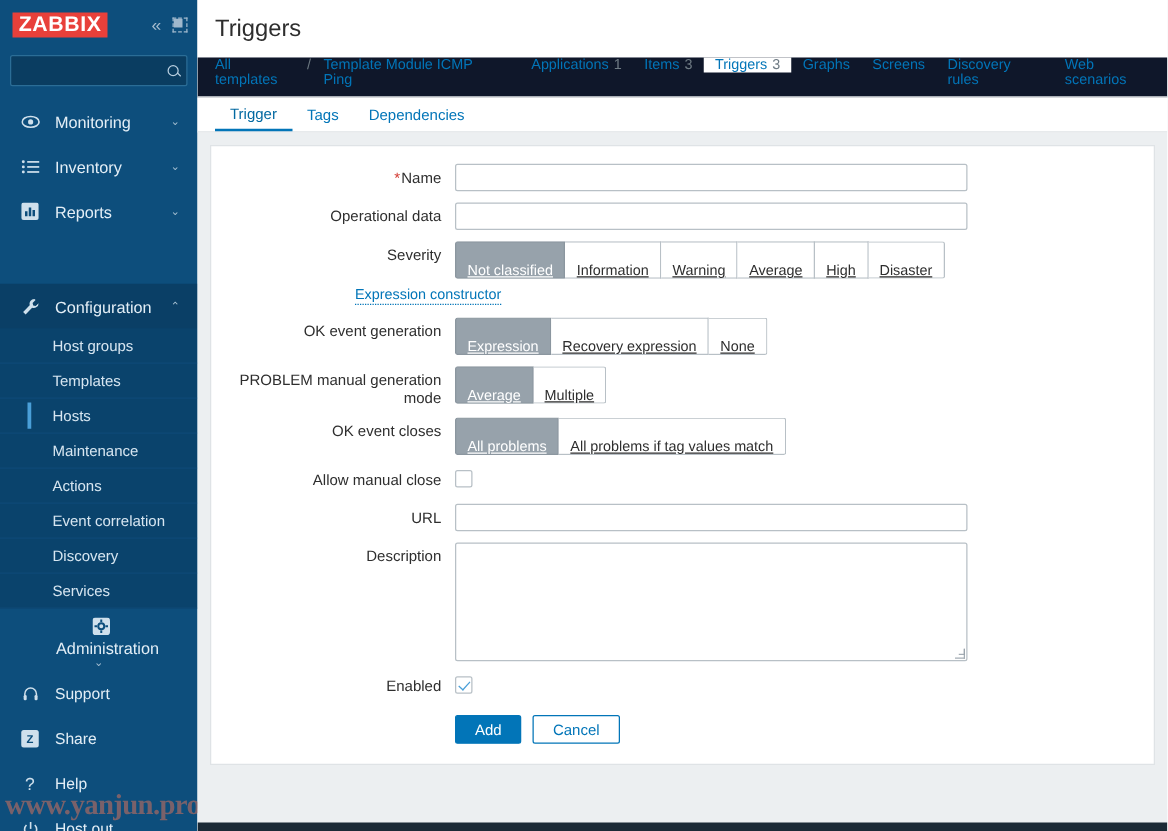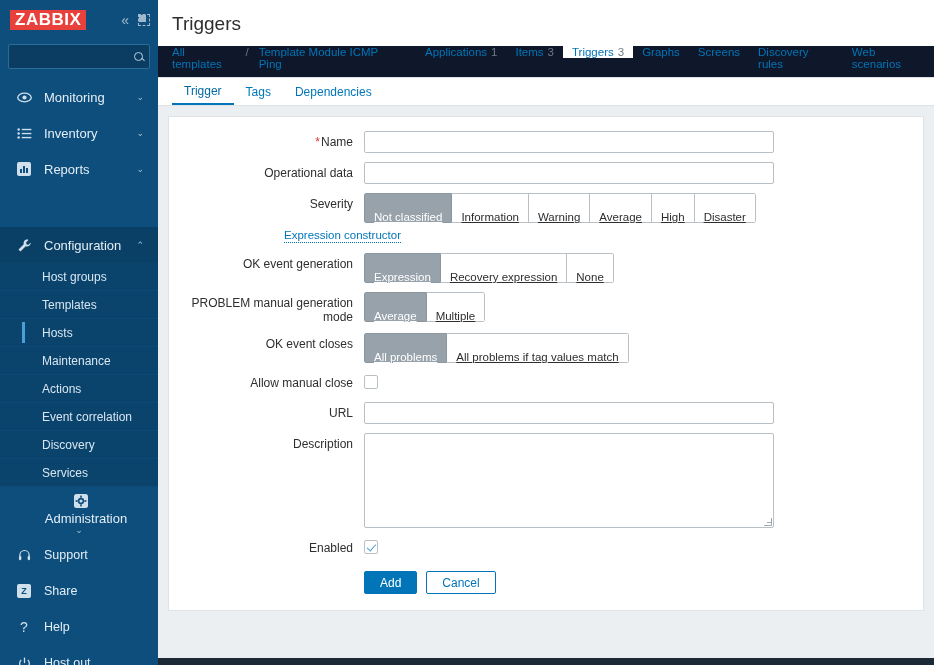--- a/index.html
+++ b/index.html
@@ -599,20 +599,21 @@
         <span class="sb-ic">
           <svg width="13" height="13" viewBox="0 0 14 14">
               <path d="M3.4 3.2a5.2 5.2 0 1 0 7.2 0" fill="none" stroke="#cfe0ec" stroke-width="1.4"></path>
               <rect x="6.3" y="0.6" width="1.4" height="6" fill="#cfe0ec"></rect>
             </svg>
         </span>
         <span>Host out</span>
       </div>
     </div>
 
+    <div class="watermark">www.yanjun.pro</div>
   </div>
 
   <div id="main">
 
     <div class="page-head">
       <div class="page-title">Triggers</div>
     </div>
 
     <div class="crumbbar">
       <span class="lnk crumb-first">All templates</span>

